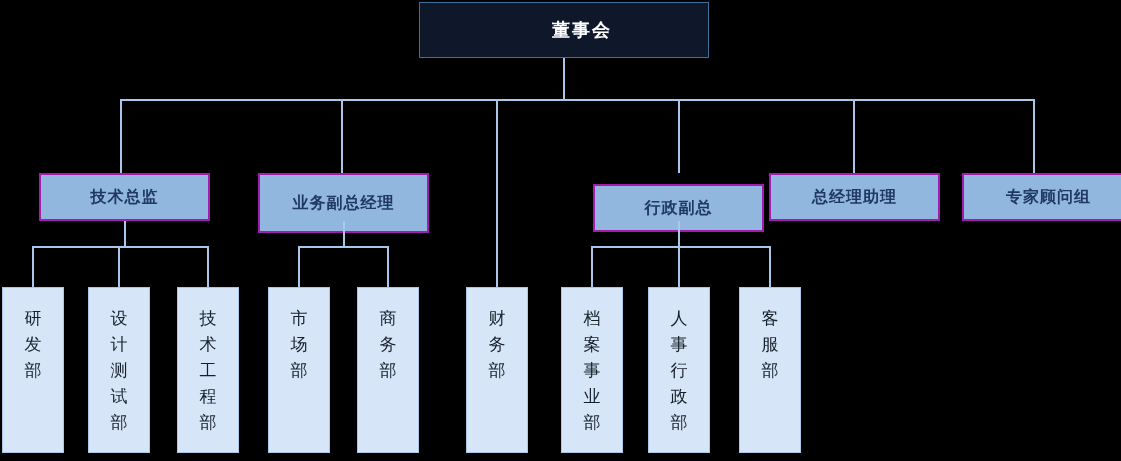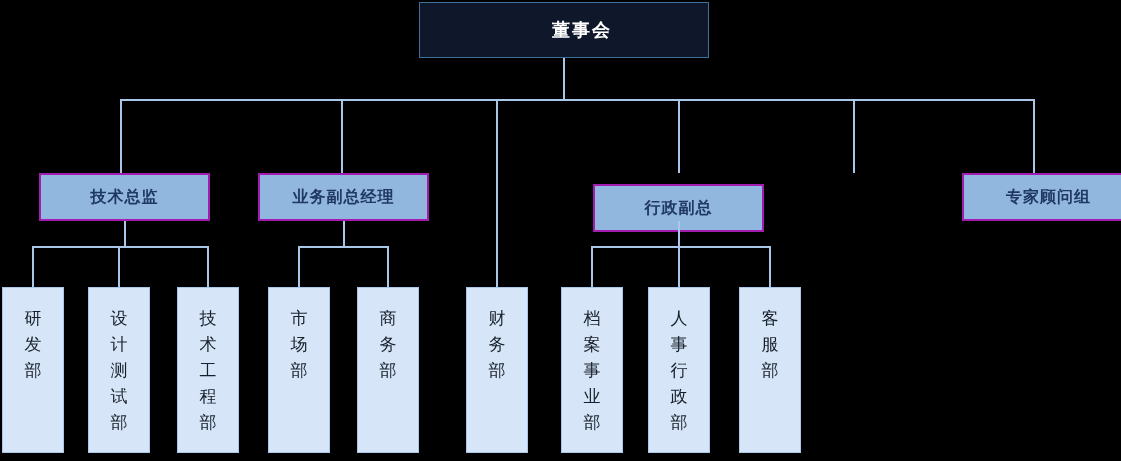--- a/index.html
+++ b/index.html
@@ -84,28 +84,31 @@
   <div class="conn" style="left:678px; top:99px; width:2px; height:74px;"></div>
   <div class="conn" style="left:853px; top:99px; width:2px; height:74px;"></div>
   <div class="conn" style="left:1033px; top:99px; width:2px; height:74px;"></div>
 
   <div class="conn" style="left:496px; top:99px; width:2px; height:188px;"></div>
 
   <div class="node node-l2" style="left:39px; top:173px; width:171px; height:48px;">
     <span>技术总监</span>
   </div>
 
-  <div class="node node-l2" style="left:258px; top:173px; width:171px; height:48px;">
+  <div class="node node-l2" style="left:258px; top:173px; width:171px; height:60px;">
     <span>业务副总经理</span>
   </div>
 
   <div class="node node-l2" style="left:593px; top:184px; width:171px; height:48px;">
     <span>行政副总</span>
   </div>
 
+  <div class="node node-l2" style="left:769px; top:173px; width:171px; height:48px;">
+    <span>总经理助理</span>
+  </div>
 
   <div class="node node-l2" style="left:946px; top:173px; width:173px; height:48px;margin-left:16px;">
     <span>专家顾问组</span>
   </div>
 
   <div class="conn" style="left:124px; top:221px; width:2px; height:26px;"></div>
   <div class="conn" style="left:32px; top:246px; width:177px; height:2px;"></div>
   <div class="conn" style="left:32px; top:246px; width:2px; height:41px;"></div>
   <div class="conn" style="left:118px; top:246px; width:2px; height:41px;"></div>
   <div class="conn" style="left:207px; top:246px; width:2px; height:41px;"></div>

